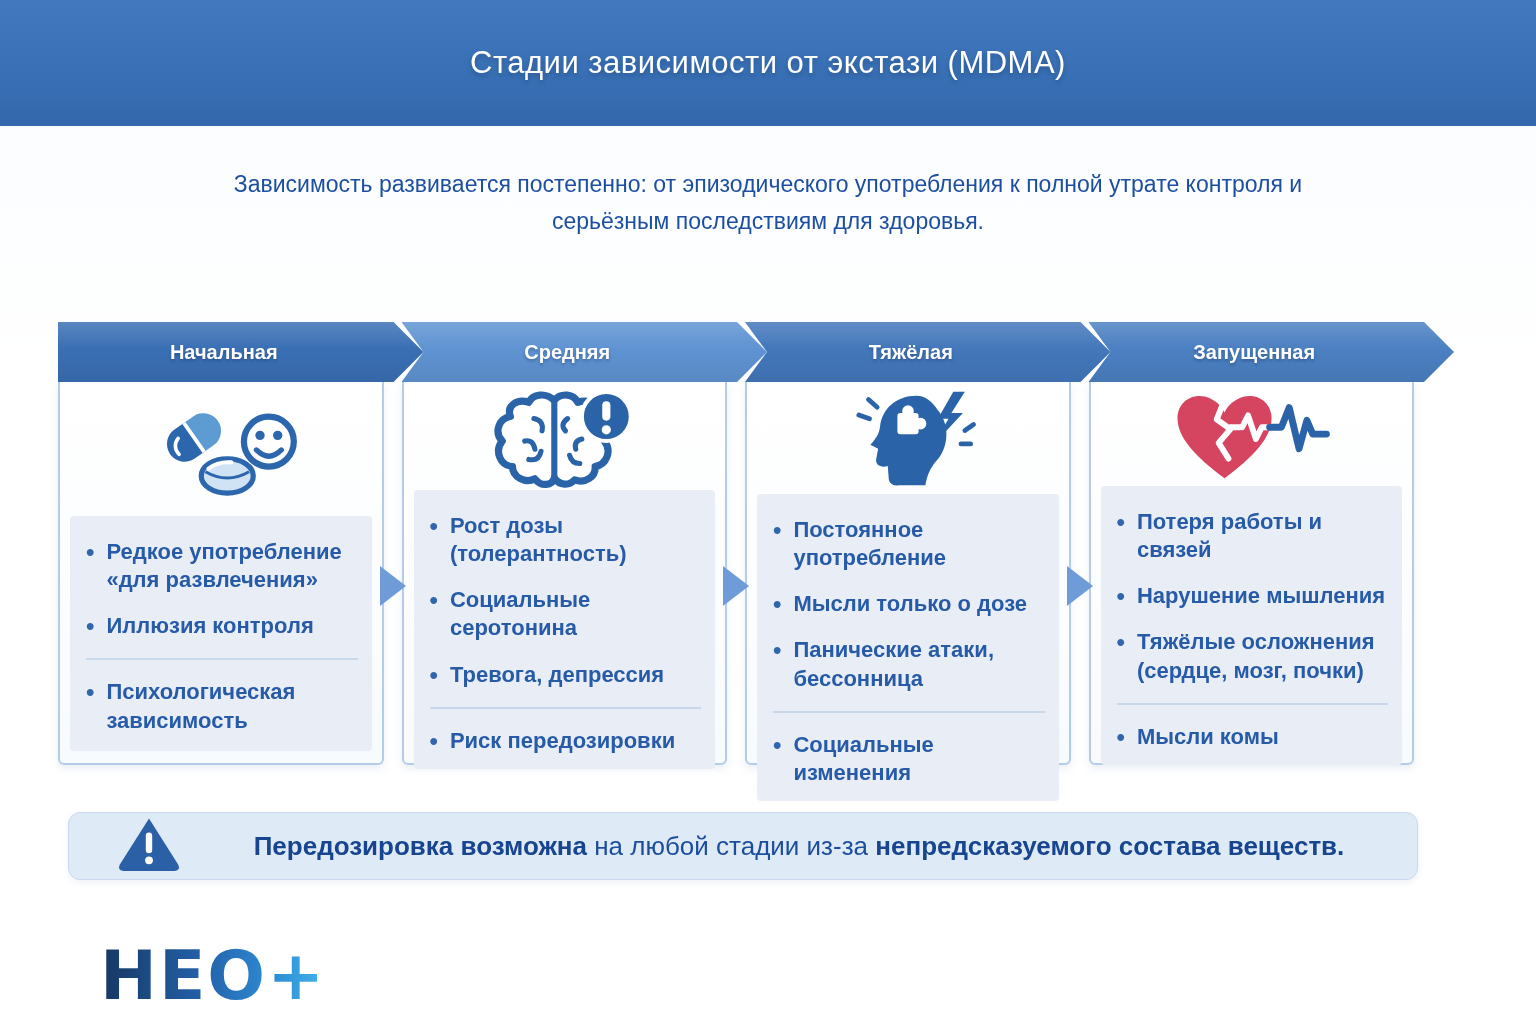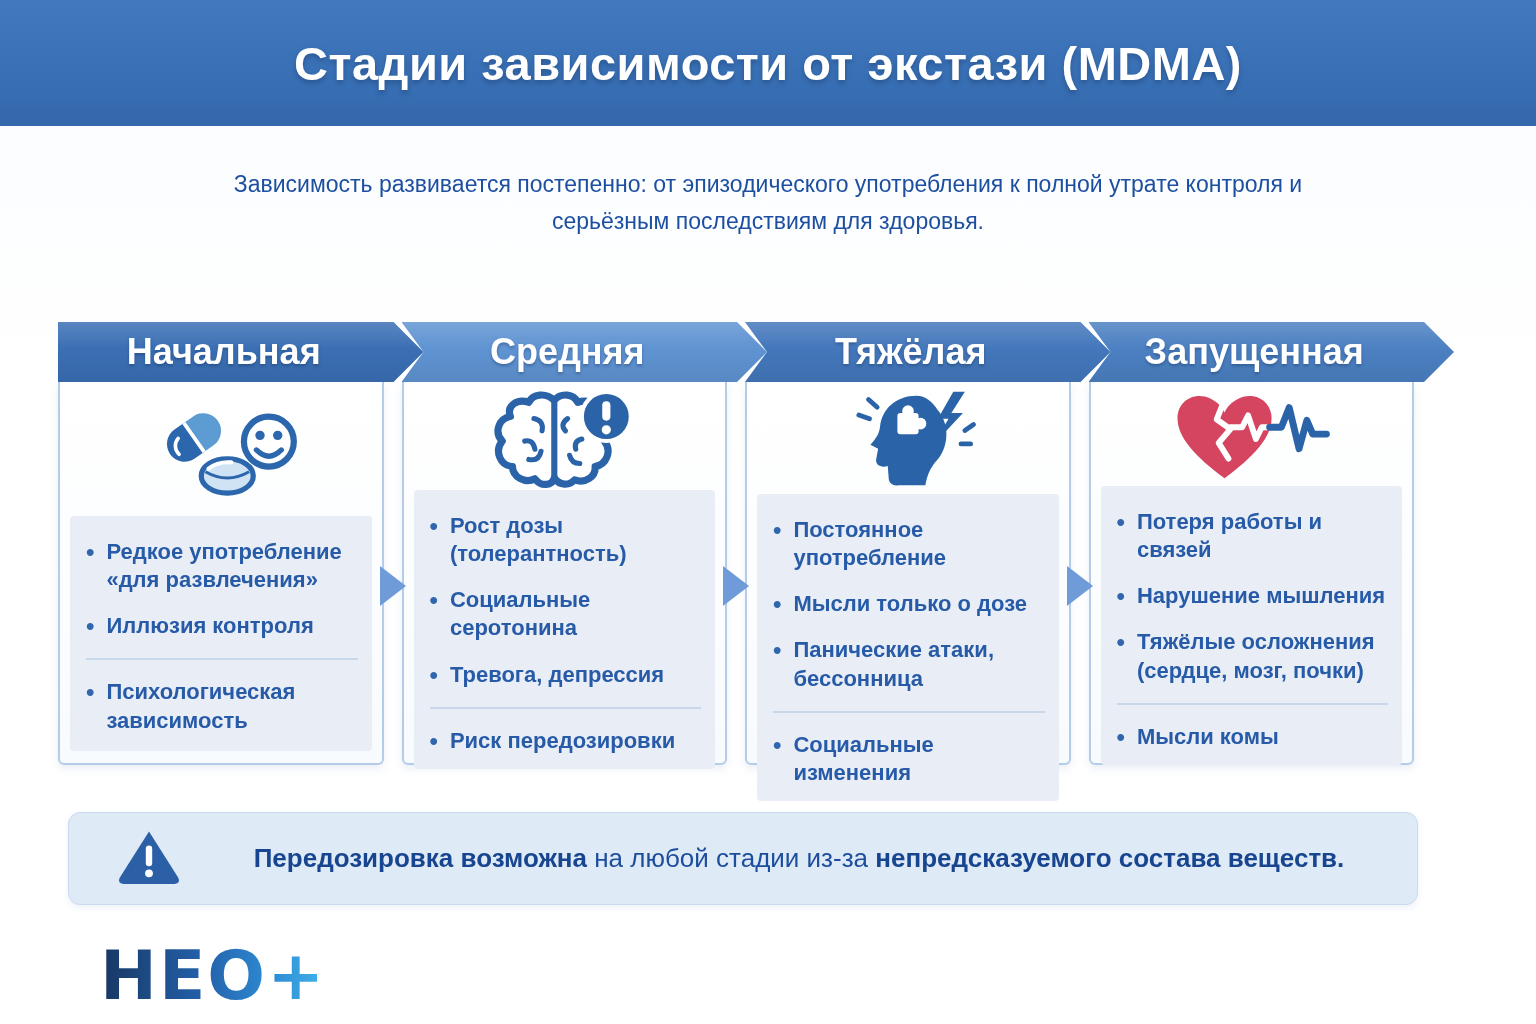--- a/index.html
+++ b/index.html
@@ -3,52 +3,52 @@
 <meta charset="utf-8">
 <style>
   * { margin:0; padding:0; box-sizing:border-box; }
   html,body { width:1536px; height:1024px; overflow:hidden; }
   body { font-family:"Liberation Sans","DejaVu Sans",sans-serif; background:#ffffff; }
   .page { position:relative; width:1536px; height:1024px; background:linear-gradient(180deg,#fafcfe 0%,#ffffff 40%); }
 
   
   .banner { height:126px; background:linear-gradient(180deg,#4279be 0%,#386fb4 65%,#3467ac 100%);
             display:flex; align-items:center; justify-content:center; }
-  .banner h1 { color:#ffffff; font-size:47px; font-weight:700; letter-spacing:.5px;
+  .banner h1 { color:#ffffff; font-size:31px; font-weight:400; letter-spacing:.5px;
                text-shadow:0 3px 5px rgba(15,40,80,.35); }
 
   
   .intro { margin:40px auto 0; width:1190px; text-align:center; color:#1d4fa1;
            font-size:23px; font-weight:500; line-height:1.62; }
 
   
   .stages { position:absolute; left:58px; top:322px; width:1356px;
             display:grid; grid-template-columns:repeat(4,1fr); column-gap:18px; }
   .stage { position:relative; }
   .stage-header { position:relative; height:60px; width:calc(100% + 40px);
                   display:flex; align-items:center; justify-content:center; padding-right:34px;
-                  color:#fff; font-size:36px; font-weight:700; text-shadow:0 2px 3px rgba(15,40,80,.35);
+                  color:#fff; font-size:20px; font-weight:700; text-shadow:0 2px 3px rgba(15,40,80,.35);
                   clip-path:polygon(0 0, calc(100% - 30px) 0, 100% 50%, calc(100% - 30px) 100%, 0 100%, 22px 50%); }
   .stage:first-child .stage-header { clip-path:polygon(0 0, calc(100% - 30px) 0, 100% 50%, calc(100% - 30px) 100%, 0 100%); }
   .stage-body { height:383px; background:linear-gradient(180deg,#ffffff,#f8fbfe);
                 border:2px solid #b5cce9; border-top:none; border-radius:0 0 6px 6px;
                 box-shadow:0 4px 9px rgba(80,120,180,.12); display:flex; flex-direction:column; }
   .icon-box { height:134px; display:flex; align-items:center; justify-content:center; padding-top:6px; }
   .panel { flex:1; margin:0 10px 12px; background:#e9eef6; border-radius:4px; padding:22px 14px 14px 16px; }
   .item { display:flex; gap:12px; color:#275ba8; font-size:22px; font-weight:600; line-height:1.28; margin-bottom:18px; }
   .item:last-child { margin-bottom:0; }
   .item .dot { color:#2f66ae; font-size:24px; line-height:1.15; }
   .item.last-sep { border-top:2px solid #c9d7ea; padding-top:18px; }
   
   .stage:not(:last-child)::after { content:""; position:absolute; right:-22px; top:244px; z-index:5;
         width:0; height:0; border-top:20px solid transparent; border-bottom:20px solid transparent;
         border-left:26px solid #6f9cd9; }
 
   
-  .warning { position:absolute; left:68px; top:812px; width:1350px; height:93px;
+  .warning { position:absolute; left:68px; top:812px; width:1350px; height:68px;
              background:#dfeaf7; border:1px solid #c9daef; border-radius:12px;
              display:flex; align-items:center; padding:0 40px 0 48px; gap:40px;
              box-shadow:0 3px 6px rgba(90,130,190,.10); }
   .warn-text { flex:1; text-align:center; color:#1d4e9e; font-size:26px; font-weight:500; }
   .warn-text b { font-weight:700; color:#17458f; }
 
   
   .logo { position:absolute; left:100px; top:936px; font-size:68px; font-weight:800;
           letter-spacing:2px; color:#2a6cb8; font-family:"DejaVu Sans","Liberation Sans",sans-serif; }
   @supports ((-webkit-background-clip:text) or (background-clip:text)) {

